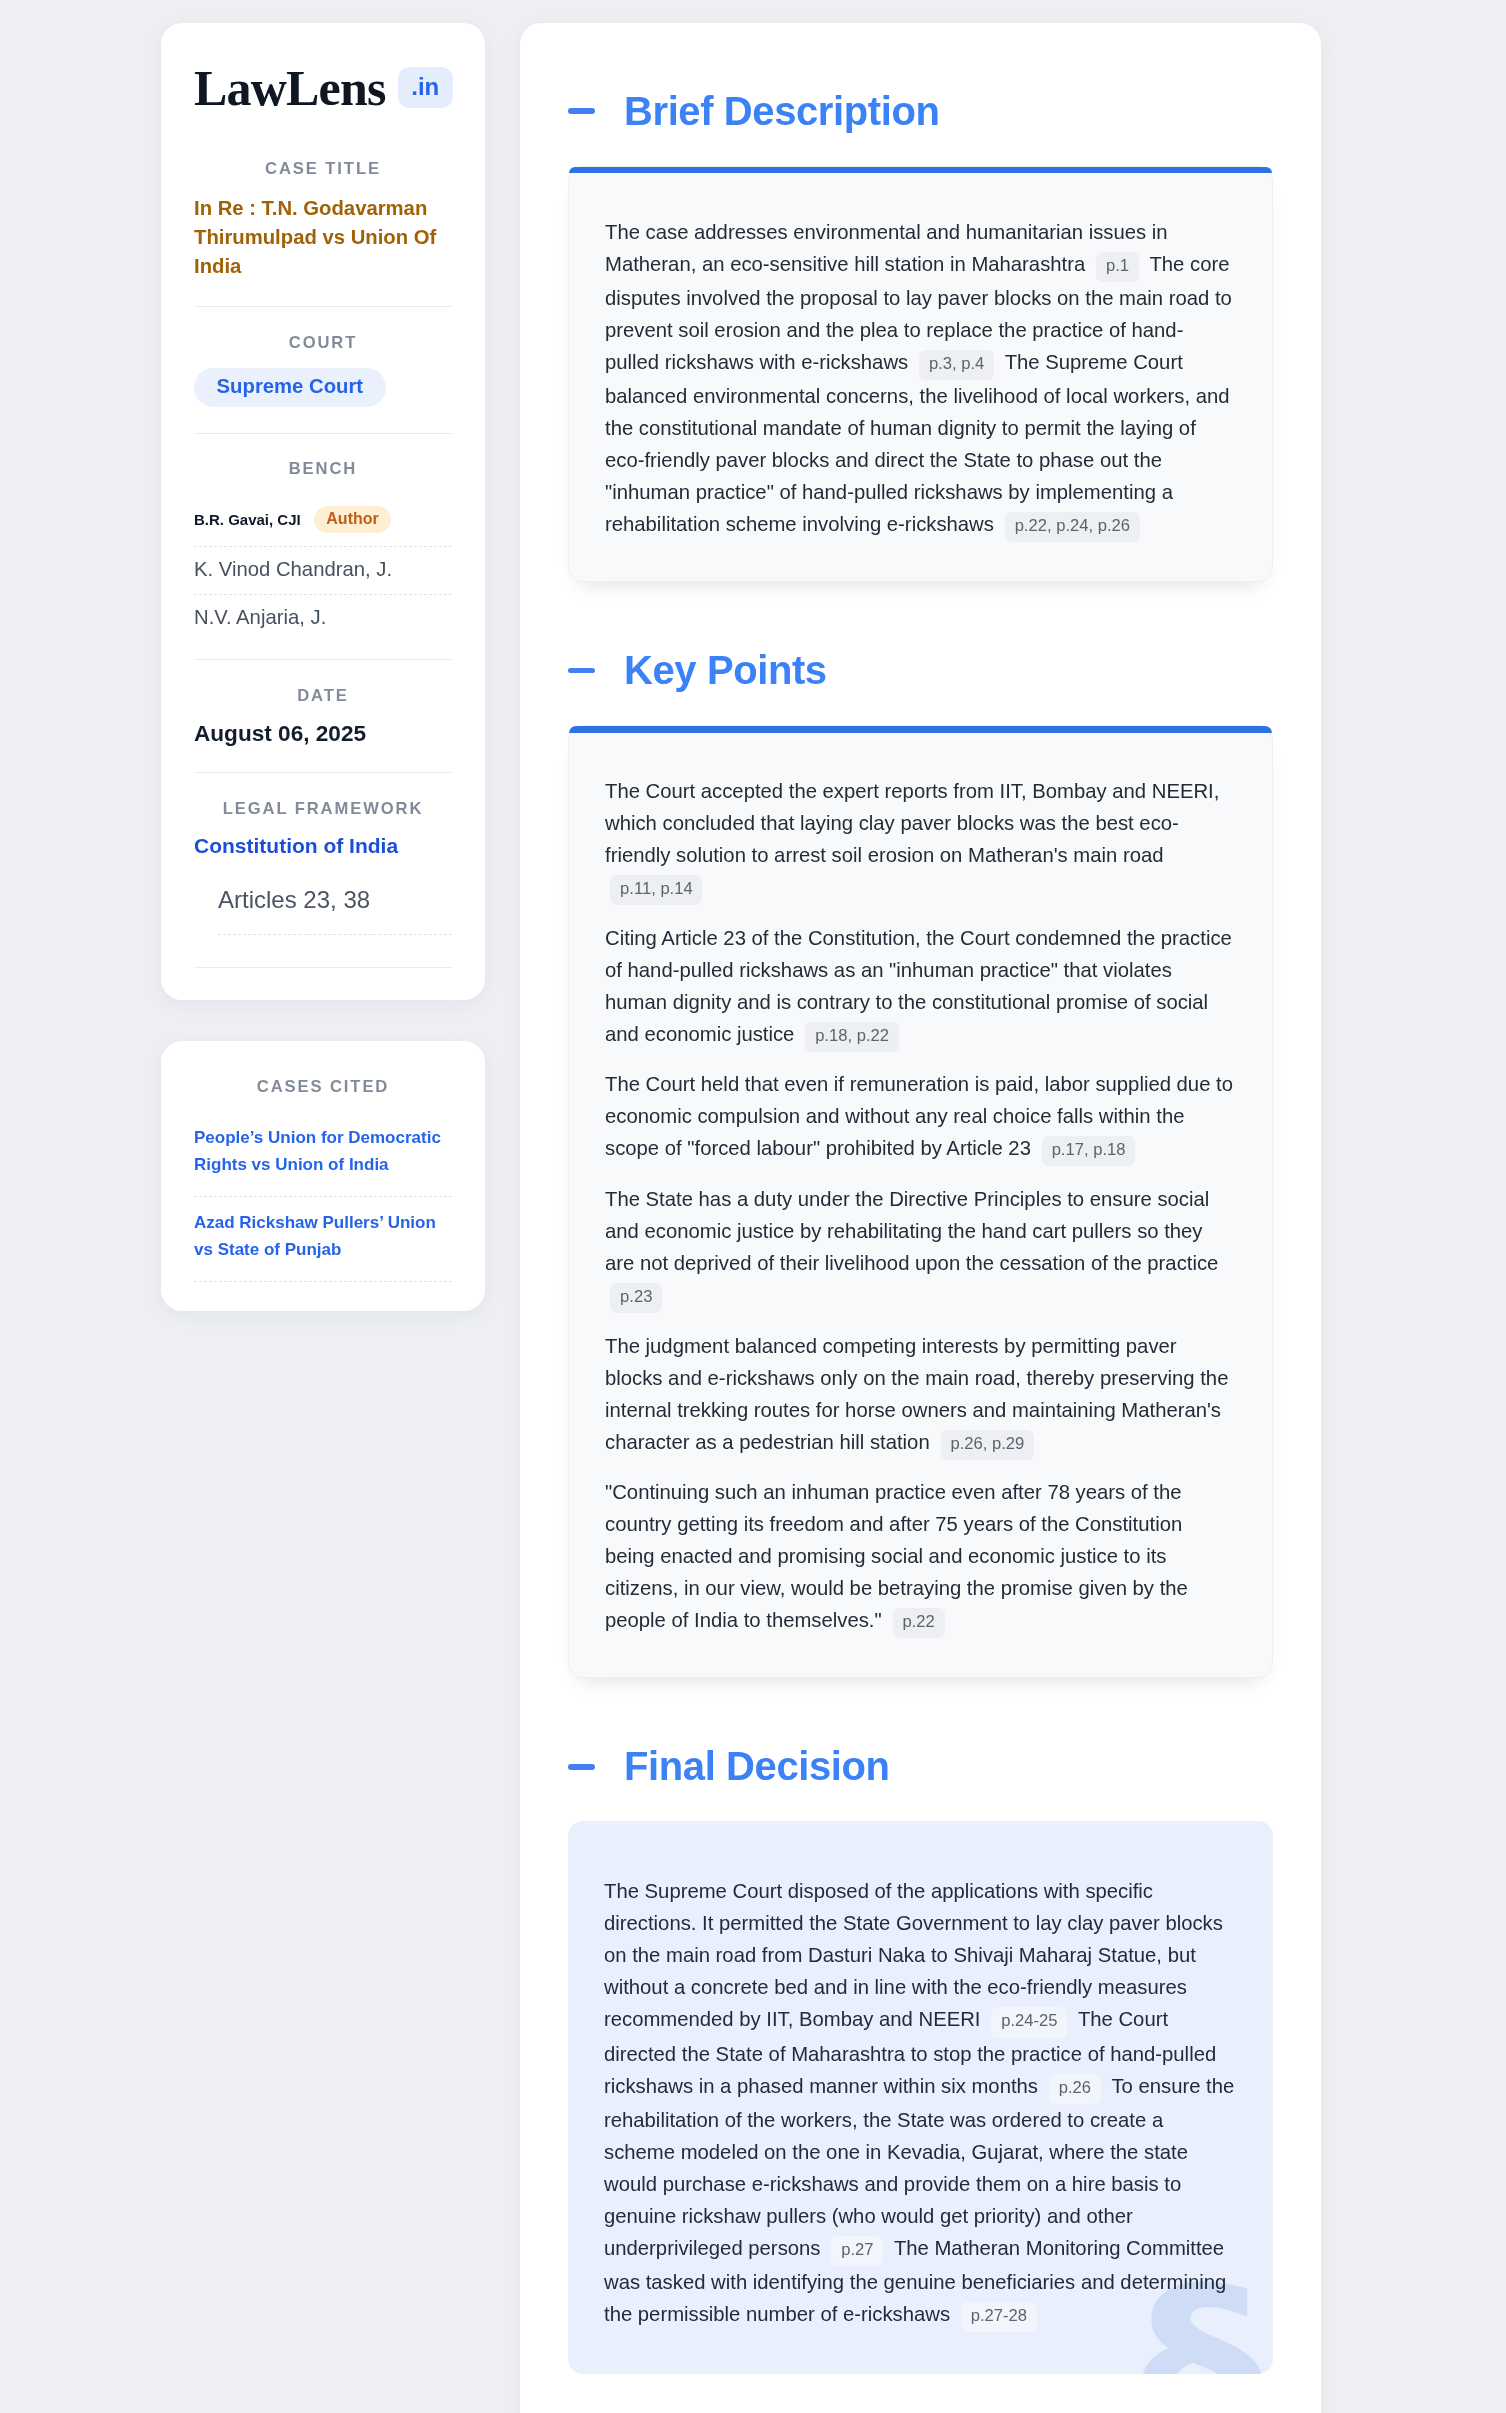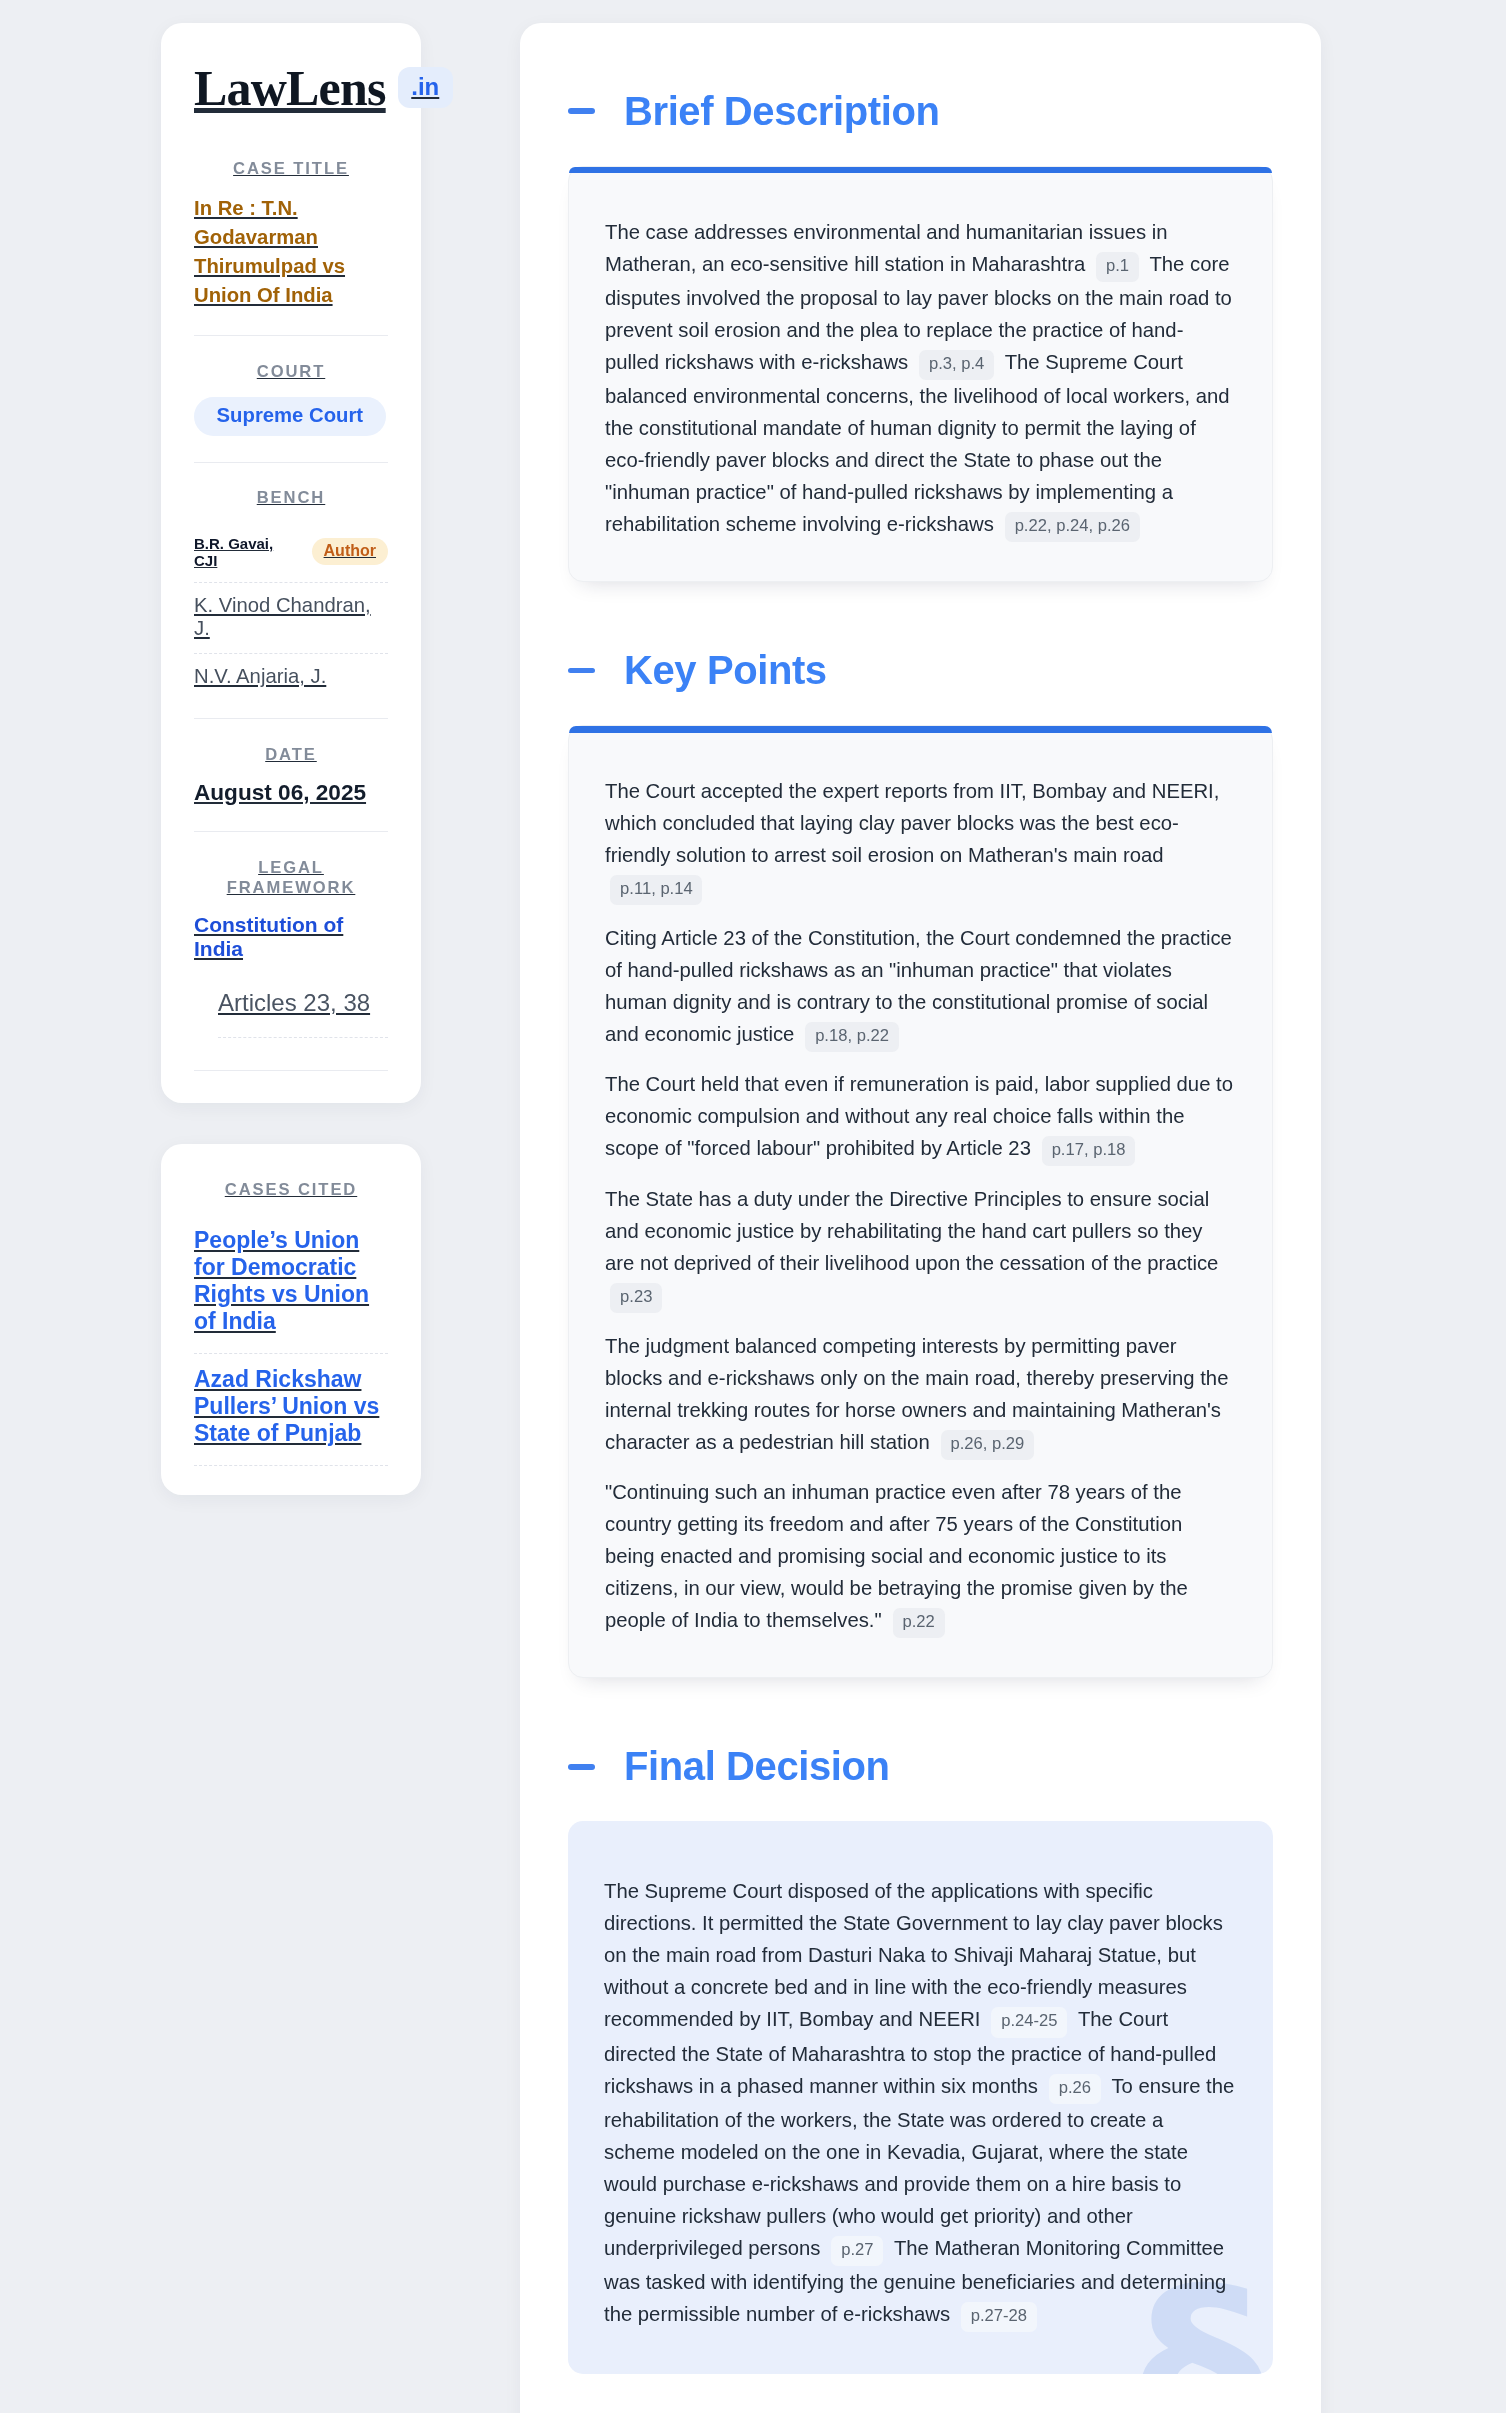--- a/index.html
+++ b/index.html
@@ -9,38 +9,38 @@
     font-family:"Liberation Sans","DejaVu Sans",sans-serif;
     color:#222c39;
     position:relative;
   }
   .card {
     background:#ffffff;
     border-radius:21px;
     box-shadow:0 4.5px 18px rgba(20,30,50,0.05);
   }
   
-  .sidebar { position:absolute; left:161px; top:22.6px; width:260px; display:flex; flex-direction:column; gap:41px;text-decoration:underline; }
+  .sidebar { position:absolute; left:161px; top:22.6px; width:324px; display:flex; flex-direction:column; gap:41px; }
   .sidebar-card { padding:36px 33px 29px; }
   .logo-row { display:flex; align-items:center; gap:12px; margin-bottom:42px; }
   .logo-text { font-family:"Liberation Serif","DejaVu Serif",serif; font-size:50px; font-weight:700; color:#0f1722; letter-spacing:-0.8px; }
   .logo-badge { background:#e4edfc; color:#2563eb; font-size:24px; font-weight:700; padding:6px 13.6px 7.5px; border-radius:12px; }
   .side-label { font-size:16.6px; font-weight:600; letter-spacing:1.9px; color:#828b99; margin-bottom:15px;text-align:center; }
   .case-title { font-size:20.3px; line-height:29px; font-weight:700; color:#a16207; }
   .divider { border:none; border-top:1.5px solid #e9ebf0; margin:25.6px 0; }
   .pill { display:inline-block; background:#eaf1fd; color:#2563eb; font-size:20.3px; font-weight:600; padding:7.5px 22.6px 9px; border-radius:752px; }
   .bench-item { display:flex; align-items:center; gap:13.6px; padding:11.3px 0 12.8px; border-bottom:1.5px dashed #e0e3ea; font-size:20.3px; color:#46505e; }
   .bench-item:last-child { border-bottom:none; padding-bottom:4.5px; }
   .bench-item.lead .bench-name { font-weight:700; color:#0f172a; font-size:15px; }
   .author-badge { background:#fcefd2; color:#c05d17; font-size:16px; font-weight:700; padding:3.8px 12px 5.3px; border-radius:752px; }
   .date-value { font-size:22.6px; font-weight:700; color:#131d2c; }
   .framework-link { font-size:21px; font-weight:700; color:#1d4ed8; margin-bottom:24px; cursor:pointer; }
   .articles-item { margin-left:24px; padding:4.5px 0 19.6px; border-bottom:1.5px dashed #e0e3ea; font-size:24px; color:#4a5462; }
   .end-divider { margin-top:32px; margin-bottom:3px; }
-  .case-link { display:block; color:#2563eb; font-weight:700; font-size:23px; line-height:27px; padding:12px 0 18px; border-bottom:1.5px dashed #e0e3ea; cursor:pointer; }
+  .case-link { display:block; color:#2563eb; font-weight:700; font-size:17px; line-height:27px; padding:12px 0 18px; border-bottom:1.5px dashed #e0e3ea; cursor:pointer; }
   
   .main-card { position:absolute; left:520px; top:22.6px; width:801px; min-height:2366px; padding:66px 48px 75px; }
   .section-heading { display:flex; align-items:center; gap:29px; font-size:40px; font-weight:700; color:#3b82f6; letter-spacing:-0.4px; margin-bottom:32px; }
   .heading-dash { width:27px; height:5.3px; border-radius:3.8px; background:#4080f0; flex:0 0 auto; }
   .panel { position:relative; border-radius:15px; margin-bottom:66px; }
   .panel.gray { background:#f8f9fb; border:0.8px solid #edeff2; box-shadow:0 12px 22.6px -13.6px rgba(20,30,60,0.18); padding:49px 36px 39px; }
   .accent-bar { position:absolute; top:0; left:0; right:0; height:6.8px; background:#2f72e5; border-radius:15px 15px 0 0; }
   .panel.blue { background:#e9effc; padding:54px 36px 42px; overflow:hidden; }
   .panel.blue .watermark { position:absolute; right:9px; bottom:-132px; font-family:"DejaVu Sans",sans-serif; font-size:249px; font-weight:700; color:#cfdcf6; line-height:1; pointer-events:none; }
   .para { font-size:20.3px; line-height:32px; color:#222c39; margin-bottom:16.6px; position:relative; z-index:1; }

